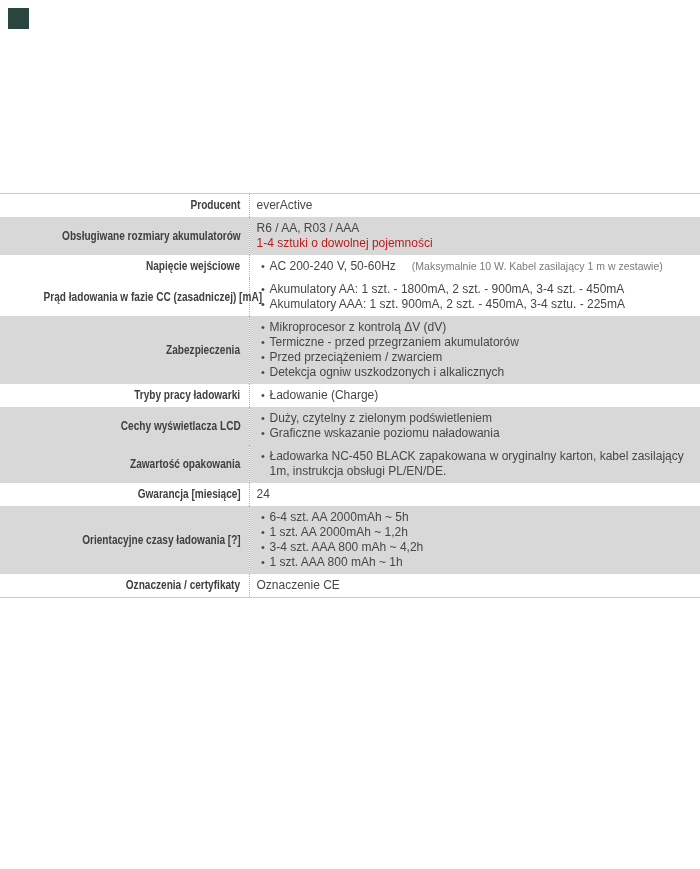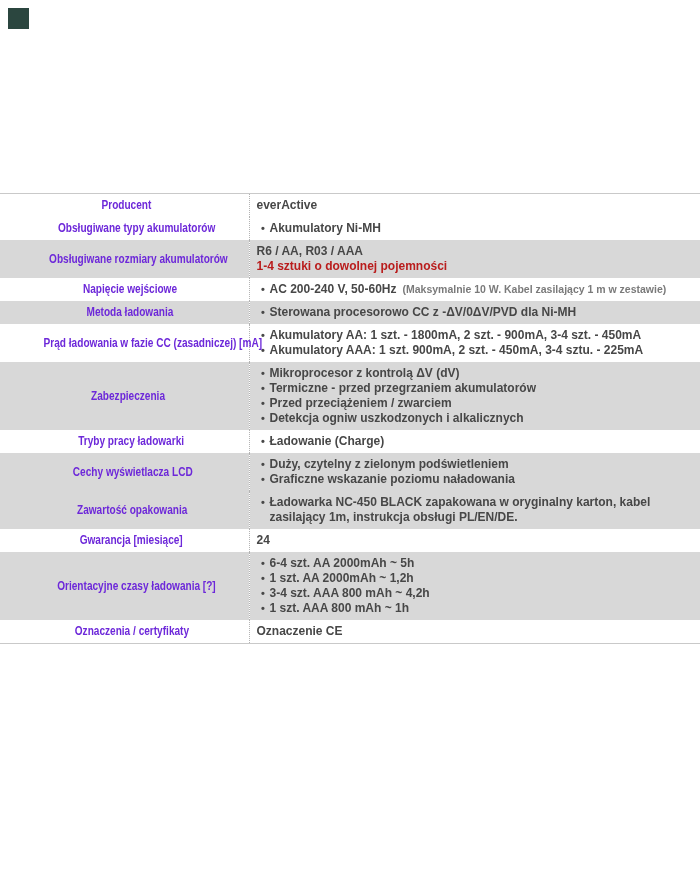--- a/index.html
+++ b/index.html
@@ -29,117 +29,98 @@
     width: 700px;
     border-collapse: collapse;
     table-layout: fixed;
     border-top: 1px solid #c9c9c9;
     border-bottom: 1px solid #c9c9c9;
   }
   tr.stripe { background: #d8d8d8; }
   th.spec-label {
     width: 249px;
     box-sizing: border-box;
-    text-align: center;
+    text-align: right;
     vertical-align: middle;
     font-weight: 700;
     font-size: 12px;
-    color: #6d28d9;
+    color: #404040;
     padding: 4px 8px 4px 2px;
     border-right: 1px dotted #b3b3b3;
     line-height: 15px;
   }
   th.spec-label .lbl {
     display: inline-block;
     white-space: nowrap;
     transform: scaleX(0.84);
     transform-origin: 100% 50%;
   }
   td.spec-value {
     vertical-align: middle;
     font-size: 12px;
     color: #474747;
     padding: 4px 8px 4px 7px;
     overflow: hidden;
-    font-weight: bold;
   }
   .line {
     display: flex;
     align-items: baseline;
     line-height: 15px;
   }
   .line .bullet {
     flex: none;
     width: 13px;
     text-align: center;
     font-size: 11px;
     color: #474747;
   }
   .line .txt { white-space: normal; }
   .line.nowrap { white-space: nowrap; }
   .line.nowrap .txt { white-space: nowrap; }
   .muted { color: #b91c1c; }
   .note {
     font-size: 10.5px;
     color: #7a7a7a;
-    margin-left: 6px;
+    margin-left: 16px;
     white-space: nowrap;
   }
 </style>
 </head>
 <body>
 
 <div class="canvas">
   <div class="thumb" style="background: rgb(43, 70, 63);"></div>
   <table class="spec">
     <tbody>
         <tr>
           <th class="spec-label"><span class="lbl">Producent</span></th>
           <td class="spec-value">
             <div class="line">
               <span class="txt">everActive</span>
             </div>
           </td>
         </tr>
-        <tr>
-          <th class="spec-label"><span class="lbl">Obsługiwane typy akumulatorów</span></th>
-          <td class="spec-value">
-            <div class="line">
-              <span class="bullet">•</span>
-              <span class="txt">Akumulatory Ni-MH</span>
-            </div>
-          </td>
-        </tr>
         <tr class="stripe">
           <th class="spec-label"><span class="lbl">Obsługiwane rozmiary akumulatorów</span></th>
           <td class="spec-value">
             <div class="line">
               <span class="txt">R6 / AA, R03 / AAA</span>
             </div>
             <div class="line">
               <span class="txt muted">1-4 sztuki o dowolnej pojemności</span>
             </div>
           </td>
         </tr>
         <tr>
           <th class="spec-label"><span class="lbl">Napięcie wejściowe</span></th>
           <td class="spec-value">
             <div class="line nowrap">
               <span class="bullet">•</span>
               <span class="txt">AC 200-240 V, 50-60Hz</span>
               <span class="note">(Maksymalnie 10 W. Kabel zasilający 1 m w zestawie)</span>
-            </div>
-          </td>
-        </tr>
-        <tr class="stripe">
-          <th class="spec-label"><span class="lbl">Metoda ładowania</span></th>
-          <td class="spec-value">
-            <div class="line">
-              <span class="bullet">•</span>
-              <span class="txt">Sterowana procesorowo CC z -ΔV/0ΔV/PVD dla Ni-MH</span>
             </div>
           </td>
         </tr>
         <tr>
           <th class="spec-label"><span class="lbl">Prąd ładowania w fazie CC (zasadniczej) [mA]</span></th>
           <td class="spec-value">
             <div class="line">
               <span class="bullet">•</span>
               <span class="txt">Akumulatory AA: 1 szt. - 1800mA, 2 szt. - 900mA, 3-4 szt. - 450mA</span>
             </div>

